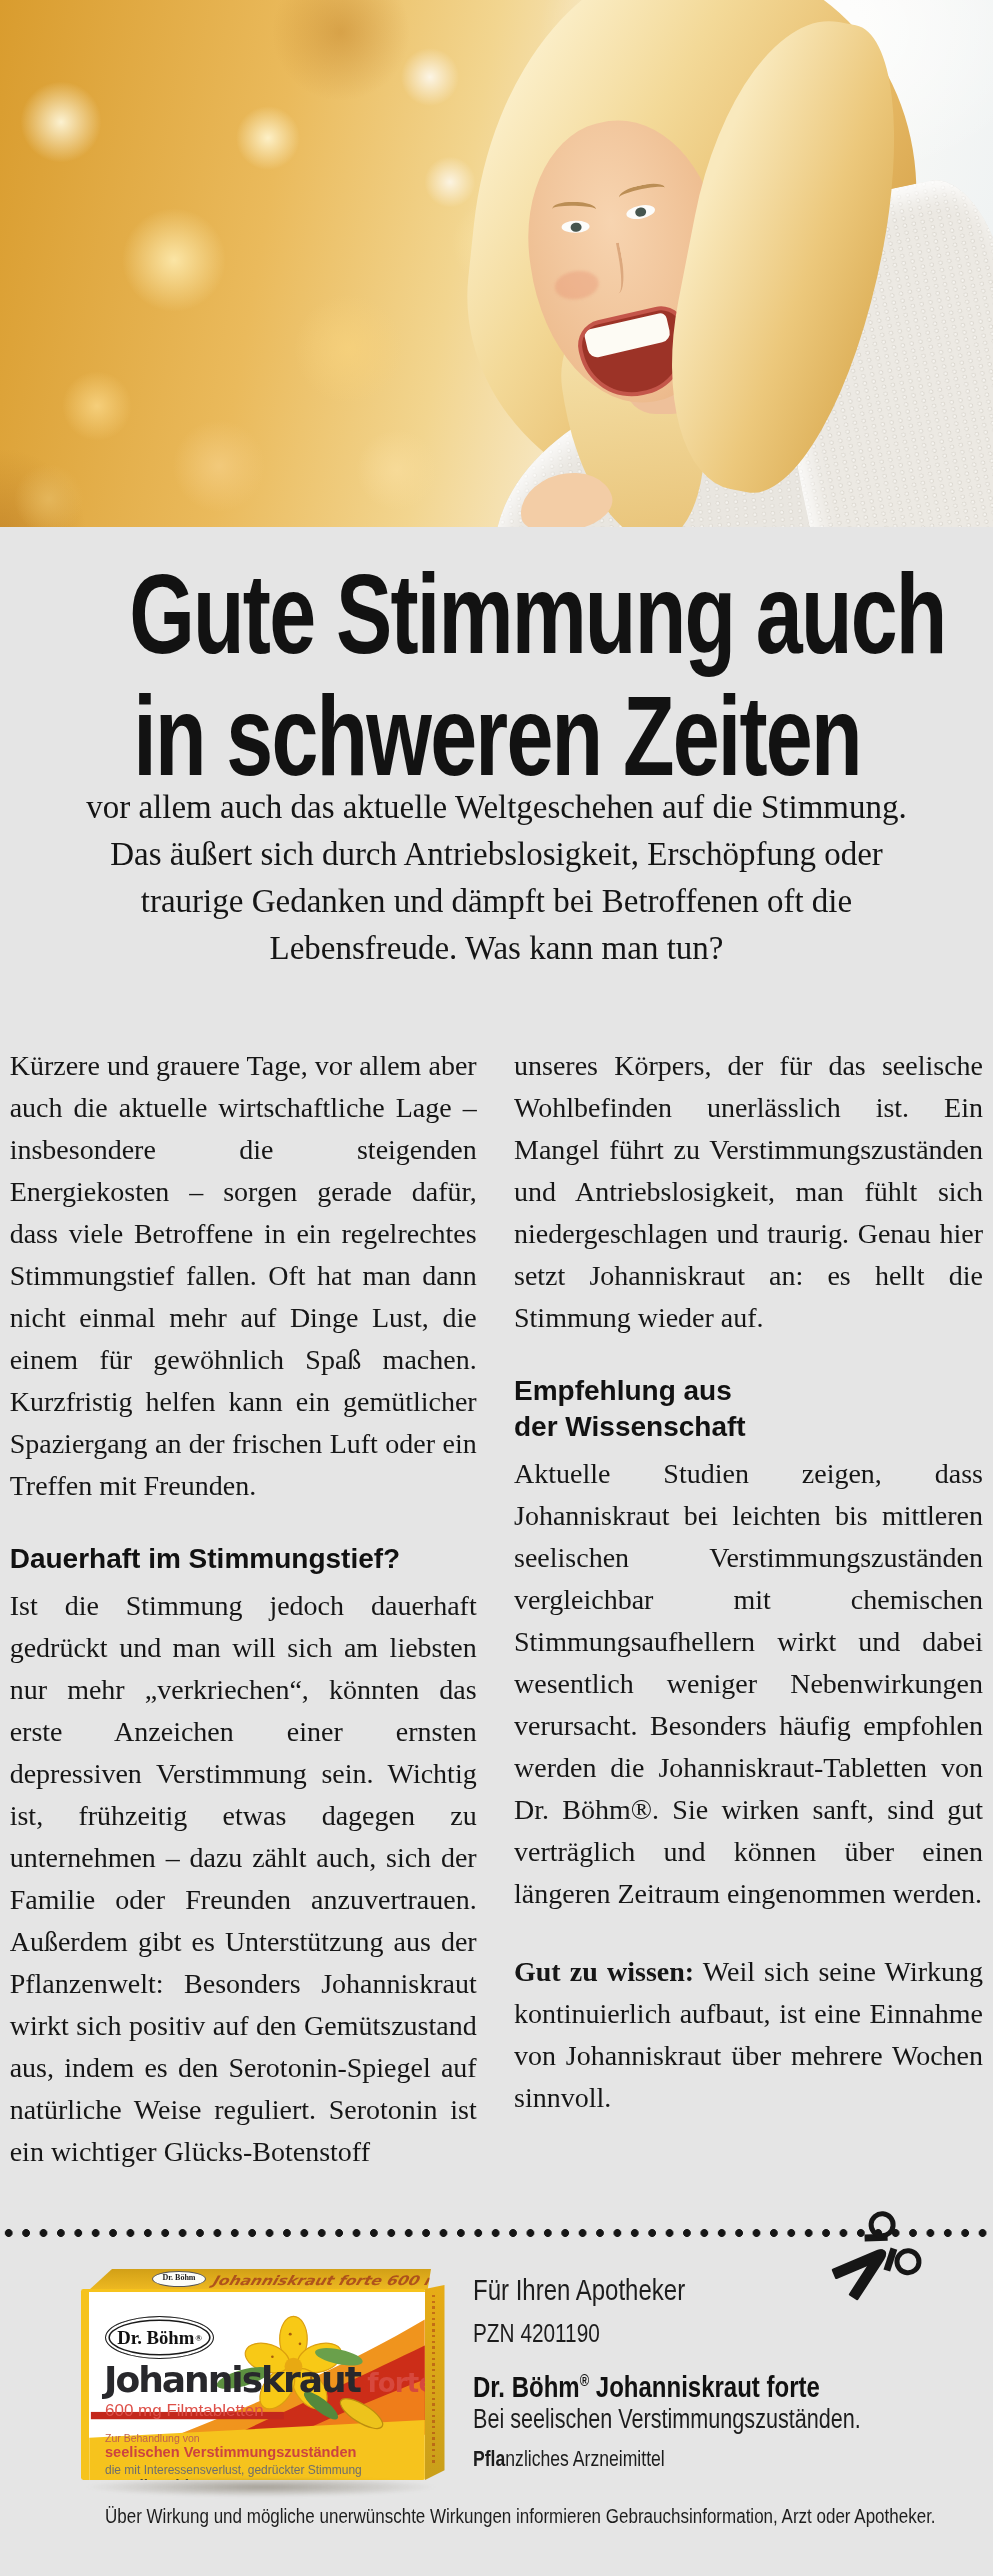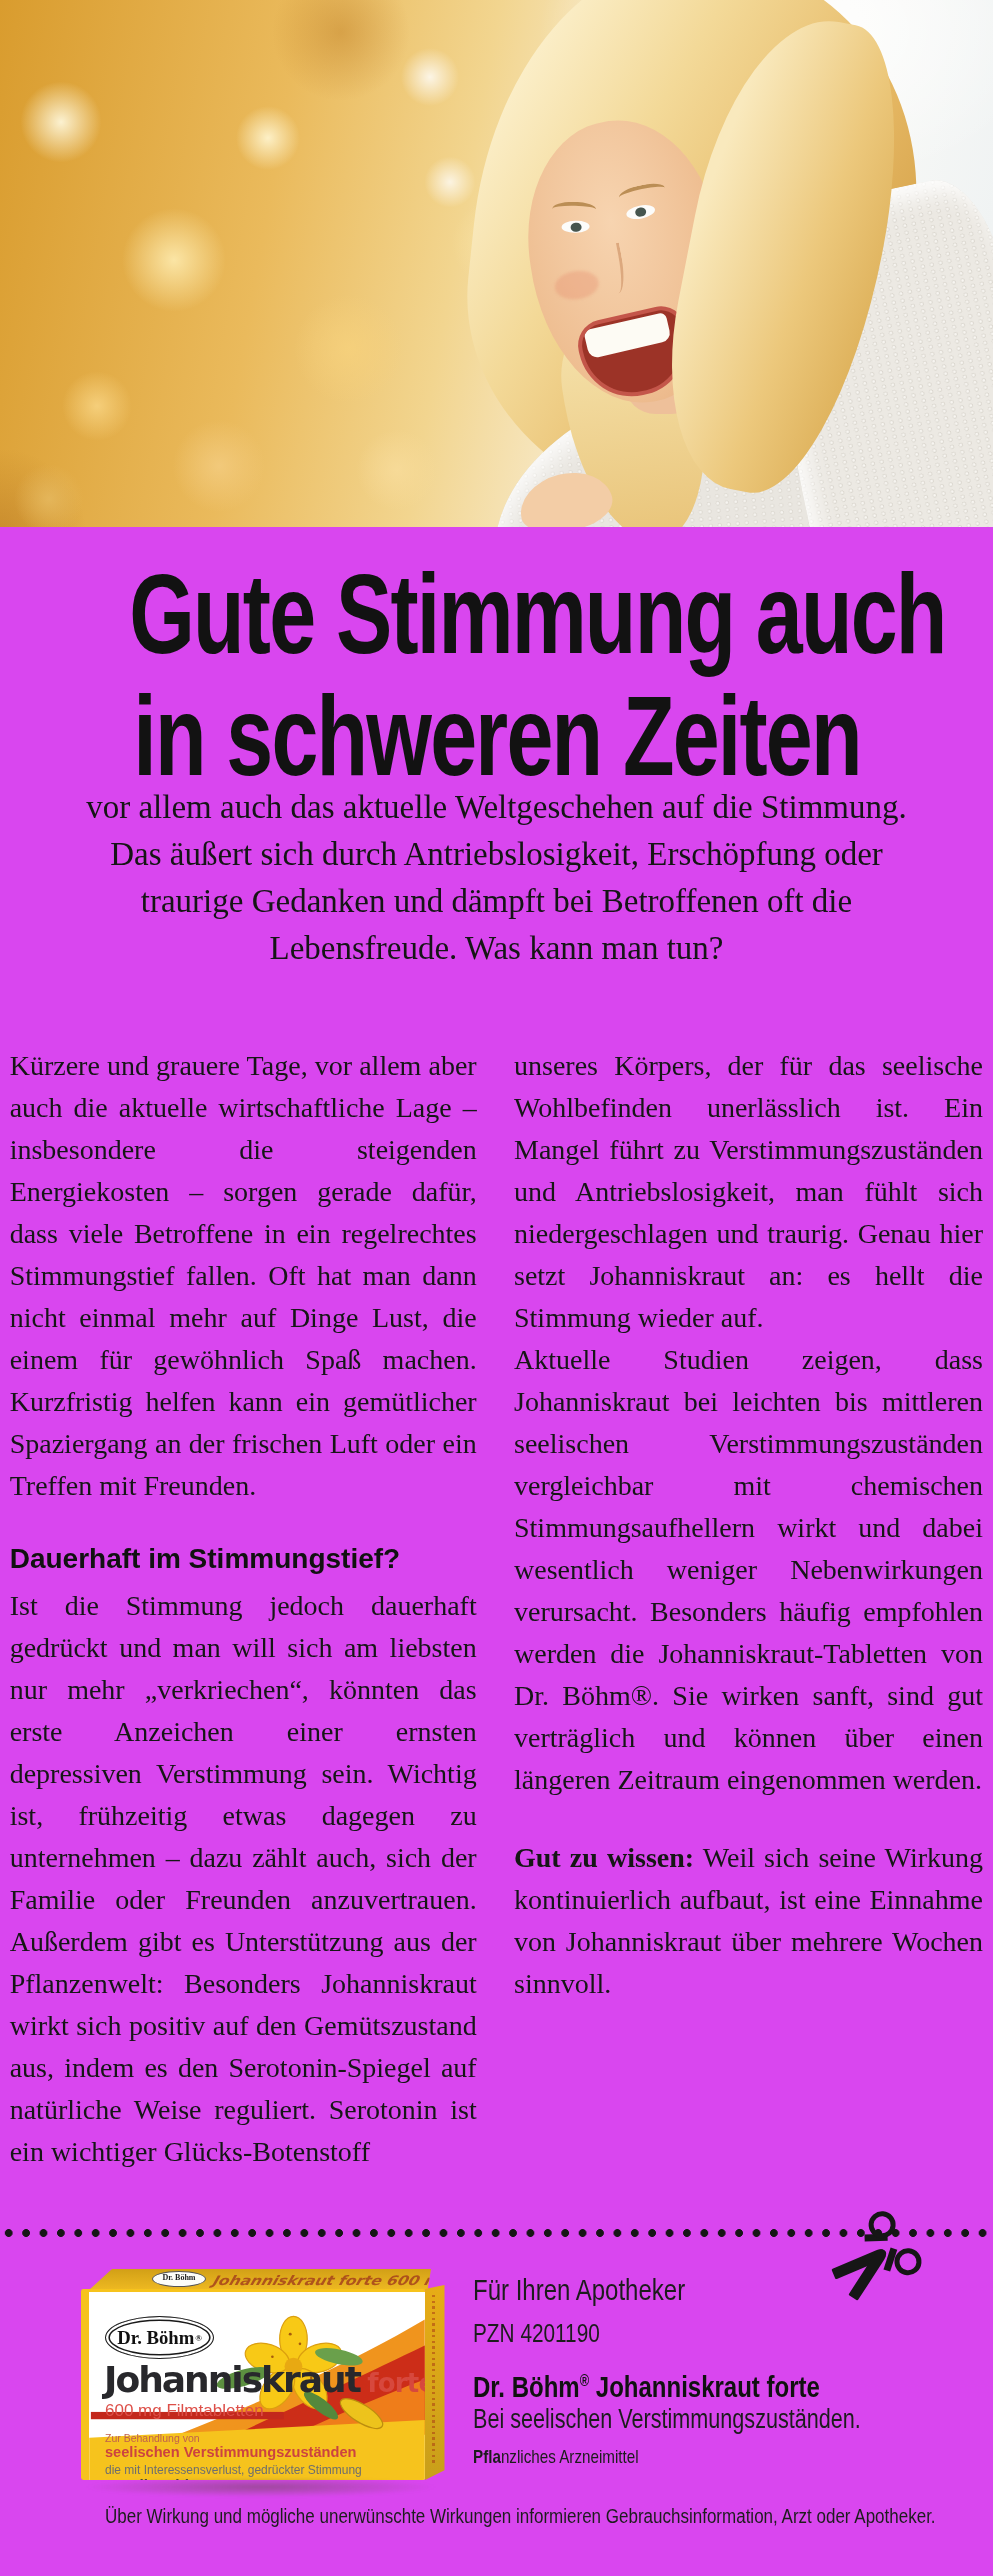--- a/index.html
+++ b/index.html
@@ -1,16 +1,16 @@
 <!DOCTYPE html>
 <html lang="de" style="font-size:13px"><head>
 <meta charset="utf-8">
 <style>
   html,body { margin:0; padding:0; background:#ffffff; }
-  .page { position:relative; width:994px; height:2576px; background:#d946ef; overflow:hidden;
+  .page { position:relative; width:994px; height:2576px; background:#e5e5e5; overflow:hidden;
           font-family:"Liberation Serif", serif; color:#141414; }
 
   
   .photo { position:absolute; left:0; top:0; width:994px; height:527px; overflow:hidden;
     background:
       radial-gradient(circle 57px at 61px 122px, rgba(255,250,225,.9), rgba(255,250,225,0) 71%),
       radial-gradient(circle 73px at 174px 260px, rgba(255,238,180,.85), rgba(255,238,180,0) 71%),
       radial-gradient(circle 49px at 97px 406px, rgba(250,215,135,.8), rgba(250,215,135,0) 71%),
       radial-gradient(circle 45px at 268px 138px, rgba(255,246,210,.9), rgba(255,246,210,0) 71%),
       radial-gradient(circle 77px at 349px 349px, rgba(247,210,125,.75), rgba(247,210,125,0) 71%),
@@ -145,21 +145,21 @@
     font-weight:bold; font-size:15.4px; color:#4c4a3e; }
 
   
   .cond { font-family:"Liberation Sans",sans-serif; display:inline-block; transform:scaleX(.8);
     transform-origin:0 50%; white-space:nowrap; }
   .coupon-line1 { position:absolute; left:473px; top:2273px; font-size:30px; color:#1c1c1c; }
   .coupon-line2 { position:absolute; left:473px; top:2318px; font-size:26px; color:#1c1c1c; }
   .coupon-product { position:absolute; left:473px; top:2370px; font-size:30px; font-weight:bold; color:#111; }
   .coupon-product sup { font-size:16px; }
   .coupon-indication { position:absolute; left:473px; top:2404px; font-size:27px; color:#1c1c1c;text-decoration:underline; }
-  .coupon-drugtype { position:absolute; left:473px; top:2446px; font-size:19px; color:#1c1c1c; }
+  .coupon-drugtype { position:absolute; left:473px; top:2446px; font-size:22px; color:#1c1c1c; }
   .coupon-drugtype b { font-weight:bold; }
 
   
   .footer { position:absolute; left:105px; top:2505px; font-size:20px; color:#1d1d1d; }
   .footer .cond { transform:scaleX(.85); }
 </style>
 </head>
 <body>
 
 <div class="page">
@@ -202,20 +202,24 @@
     <div>Lebensfreude. Was kann man tun?</div>
   </div>
 
   <div class="col col-left">
     <p>Kürzere und grauere Tage, vor allem aber auch die aktuelle wirtschaftliche Lage – insbesondere die steigenden Energiekosten – sorgen gerade dafür, dass viele Betroffene in ein regelrechtes Stimmungstief fallen. Oft hat man dann nicht einmal mehr auf Dinge Lust, die einem für gewöhnlich Spaß machen. Kurzfristig helfen kann ein gemütlicher Spaziergang an der frischen Luft oder ein Treffen mit Freunden.</p>
     <h2>Dauerhaft im Stimmungstief?</h2>
     <p>Ist die Stimmung jedoch dauerhaft gedrückt und man will sich am liebsten nur mehr „verkriechen“, könnten das erste Anzeichen einer ernsten depressiven Verstimmung sein. Wichtig ist, frühzeitig etwas dagegen zu unternehmen – dazu zählt auch, sich der Familie oder Freunden anzuvertrauen. Außerdem gibt es Unterstützung aus der Pflanzenwelt: Besonders Johanniskraut wirkt sich positiv auf den Gemütszustand aus, indem es den Serotonin-Spiegel auf natürliche Weise reguliert. Serotonin ist ein wichtiger Glücks-Botenstoff</p>
   </div>
   <div class="col col-right">
     <p>unseres Körpers, der für das seelische Wohlbefinden unerlässlich ist. Ein Mangel führt zu Verstimmungszuständen und Antriebslosigkeit, man fühlt sich niedergeschlagen und traurig. Genau hier setzt Johanniskraut an: es hellt die Stimmung wieder auf.</p>
+    <h2>
+      <span>Empfehlung aus</span><br>
+      <span>der Wissenschaft</span>
+    </h2>
     <p>Aktuelle Studien zeigen, dass Johanniskraut bei leichten bis mittleren seelischen Verstimmungszuständen vergleichbar mit chemischen Stimmungsaufhellern wirkt und dabei wesentlich weniger Nebenwirkungen verursacht. Besonders häufig empfohlen werden die Johanniskraut-Tabletten von Dr. Böhm®. Sie wirken sanft, sind gut verträglich und können über einen längeren Zeitraum eingenommen werden.</p>
     <p class="note">
       <b>Gut zu wissen:</b><span> Weil sich seine Wirkung kontinuierlich aufbaut, ist eine Einnahme von Johanniskraut über mehrere Wochen sinnvoll.</span>
     </p>
   </div>
 
   <div class="dotted"></div>
   <div class="scissors">
     <span class="sc-blade sc-b1"></span>
     <span class="sc-blade sc-b2"></span>

